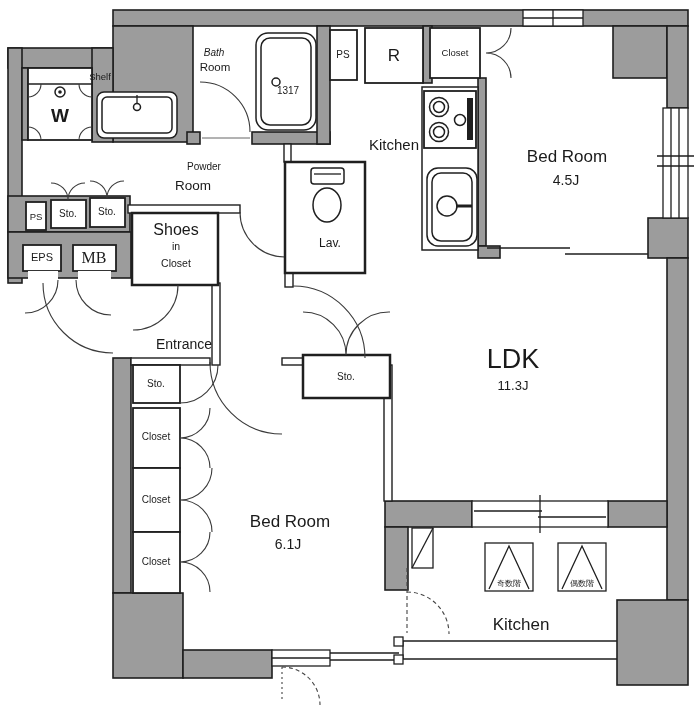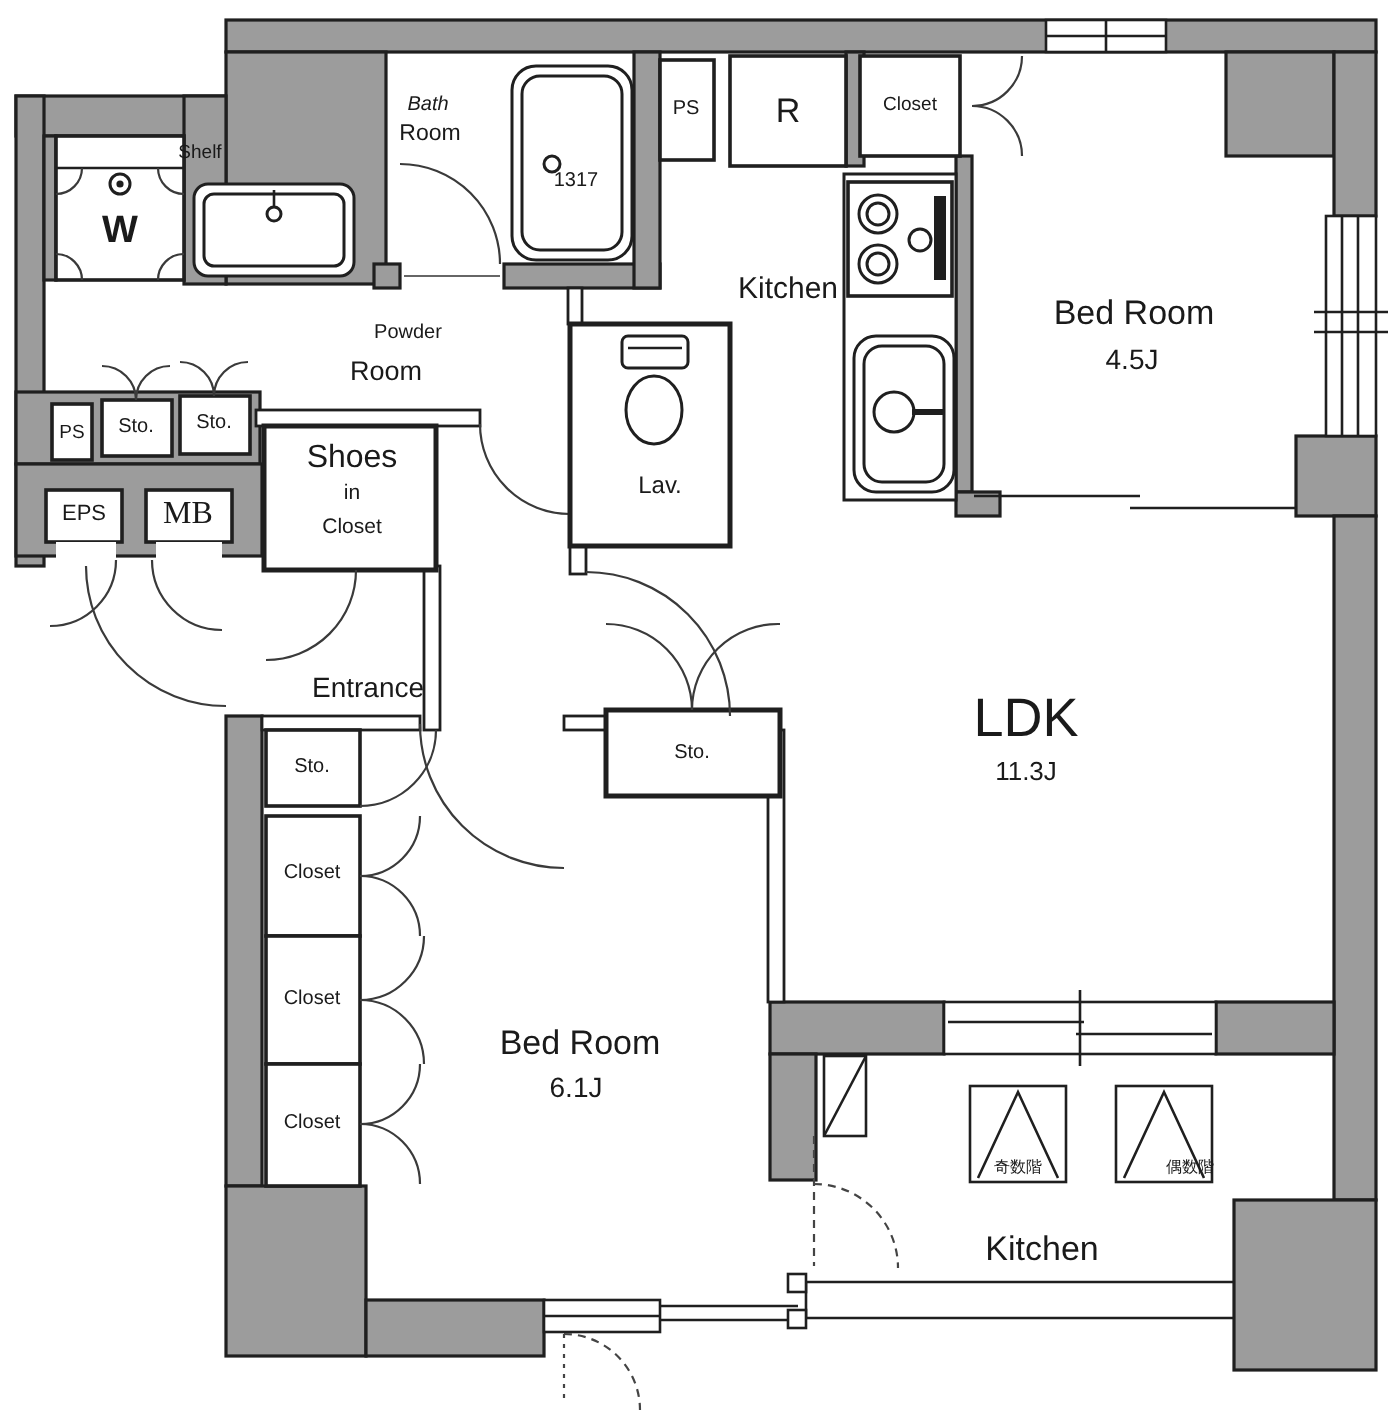--- a/index.html
+++ b/index.html
@@ -227,14 +227,14 @@
   <div class="lbl" style="left:513px;top:359px;font-size:27px;">LDK</div>
   <div class="lbl" style="left:513px;top:386px;font-size:13px;">11.3J</div>
   <div class="lbl" style="left:156px;top:384px;font-size:10px;">Sto.</div>
   <div class="lbl" style="left:156px;top:437px;font-size:10px;">Closet</div>
   <div class="lbl" style="left:156px;top:500px;font-size:10px;">Closet</div>
   <div class="lbl" style="left:156px;top:562px;font-size:10px;">Closet</div>
   <div class="lbl" style="left:290px;top:522px;font-size:17px;">Bed Room</div>
   <div class="lbl" style="left:288px;top:544px;font-size:14px;">6.1J</div>
   <div class="lbl" style="left:521px;top:625px;font-size:17px;">Kitchen</div>
   <div class="lbl" style="left:509px;top:584px;font-size:8px;">奇数階</div>
-  <div class="lbl" style="left:582px;top:584px;font-size:8px;margin-left:13px;">偶数階</div>
+  <div class="lbl" style="left:582px;top:584px;font-size:8px;">偶数階</div>
 </div>
 
 </body></html>

